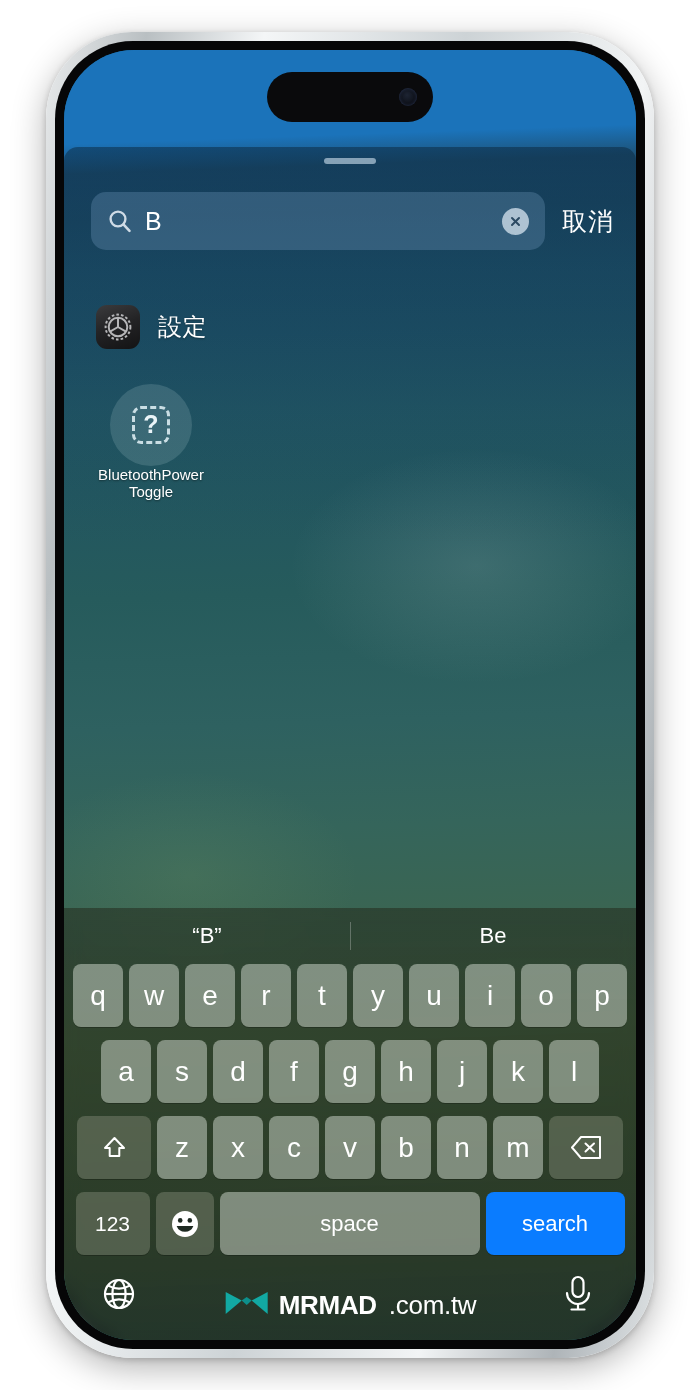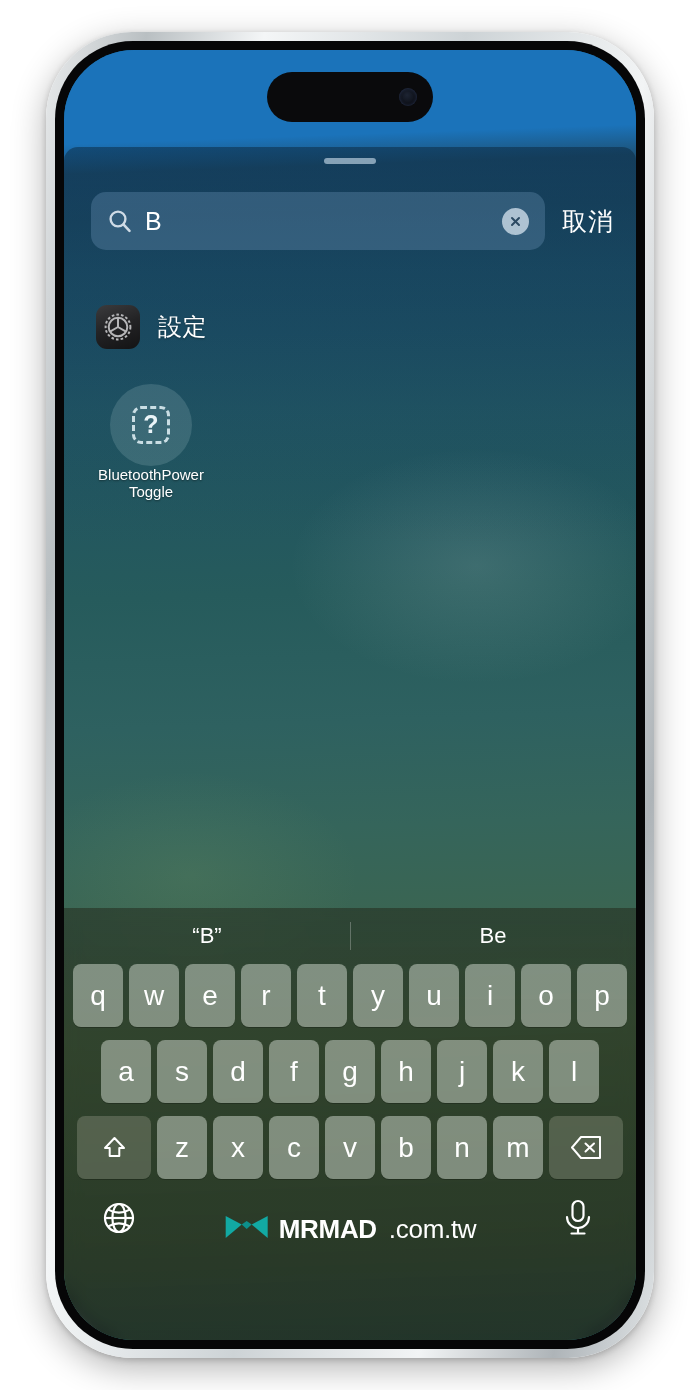--- a/index.html
+++ b/index.html
@@ -451,20 +451,33 @@
         <div class="key">m</div>
         <div class="key key-wide">
           <svg width="33" height="25" viewBox="0 0 33 25">
             <path d="M11 2 L30 2 L30 23 L11 23 L2 12.5 Z" fill="none" stroke="#ffffff" stroke-width="2" stroke-linejoin="round"></path>
             <line x1="15.5" y1="8.5" x2="24" y2="16.5" stroke="#ffffff" stroke-width="2" stroke-linecap="round"></line>
             <line x1="24" y1="8.5" x2="15.5" y2="16.5" stroke="#ffffff" stroke-width="2" stroke-linecap="round"></line>
           </svg>
         </div>
       </div>
 
+      <div class="krow krow-4">
+        <div class="key key-123">123</div>
+        <div class="key key-emoji">
+          <svg width="32" height="32" viewBox="0 0 32 32">
+            <circle cx="16" cy="16" r="13" fill="#ffffff"></circle>
+            <circle cx="11.2" cy="12.4" r="2.3" fill="#1e2a22"></circle>
+            <circle cx="20.8" cy="12.4" r="2.3" fill="#1e2a22"></circle>
+            <path d="M7.6 18 A9 9 0 0 0 24.4 18 Z" fill="#1e2a22"></path>
+          </svg>
+        </div>
+        <div class="key key-space">space</div>
+        <div class="key key-search">search</div>
+      </div>
 
       <div class="kbd-bottom">
         <span class="globe-icon">
           <svg width="40" height="40" viewBox="0 0 40 40">
             <g fill="none" stroke="#ffffff" stroke-width="2.2">
               <circle cx="20" cy="20" r="14"></circle>
               <ellipse cx="20" cy="20" rx="6.6" ry="14"></ellipse>
               <line x1="6" y1="20" x2="34" y2="20"></line>
               <path d="M9.2 11.6 A22 22 0 0 0 30.8 11.6"></path>
               <path d="M9.2 28.4 A22 22 0 0 1 30.8 28.4"></path>

